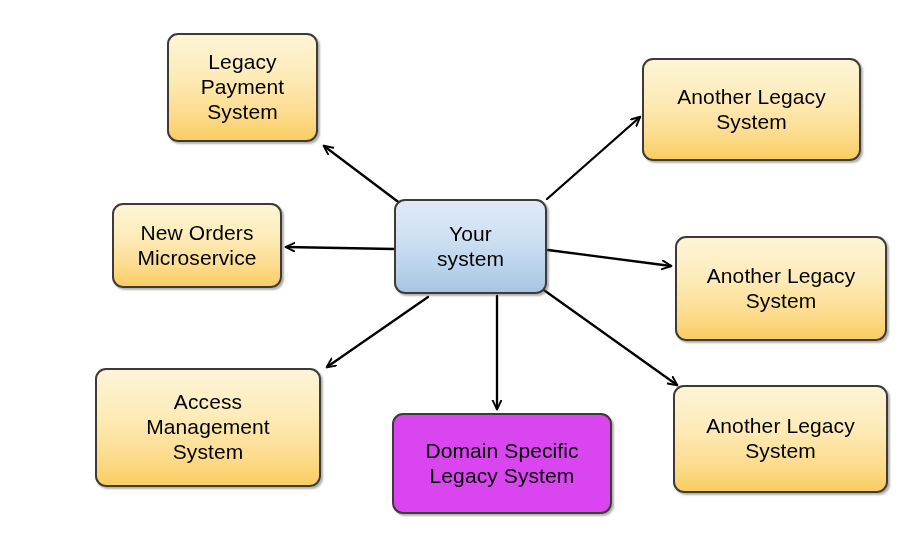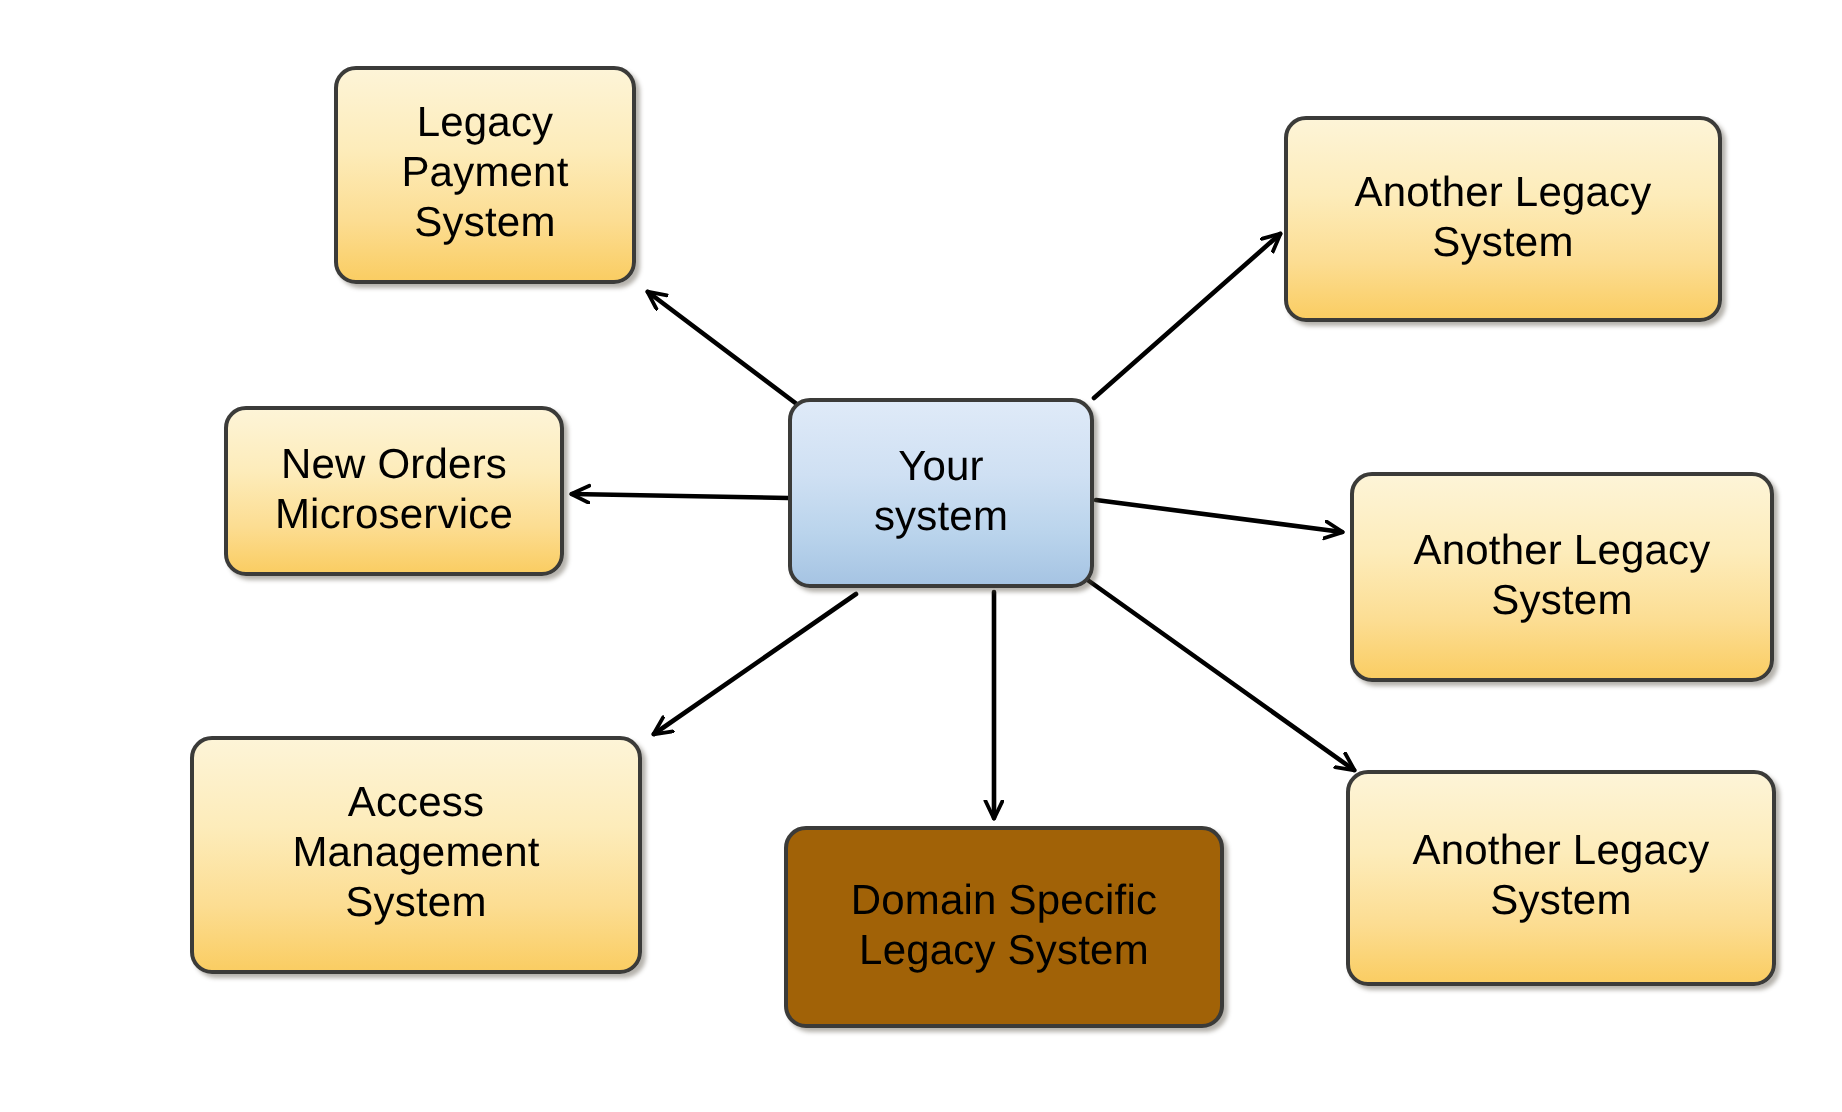--- a/index.html
+++ b/index.html
@@ -34,21 +34,21 @@
     font-size:21px;
     line-height:1.18;
     letter-spacing:0.1px;
     box-shadow:2px 2px 2px rgba(90,85,70,0.45);
     padding:4px 8px;
   }
   .fill-amber{
     background:linear-gradient(to bottom,#fdf4d7 0%,#fdecba 38%,#fcdd92 72%,#facd63 100%);
   }
   .fill-amber-flat{
-    background:#a16207;
+    background:#d946ef;
   }
   .fill-blue{
     background:linear-gradient(to bottom,#dfeaf8 0%,#cfe0f3 40%,#bad4ec 72%,#a6c4e3 100%);
   }
   .node-label{
     display:block;
     white-space:pre-line;
   }
 
   

